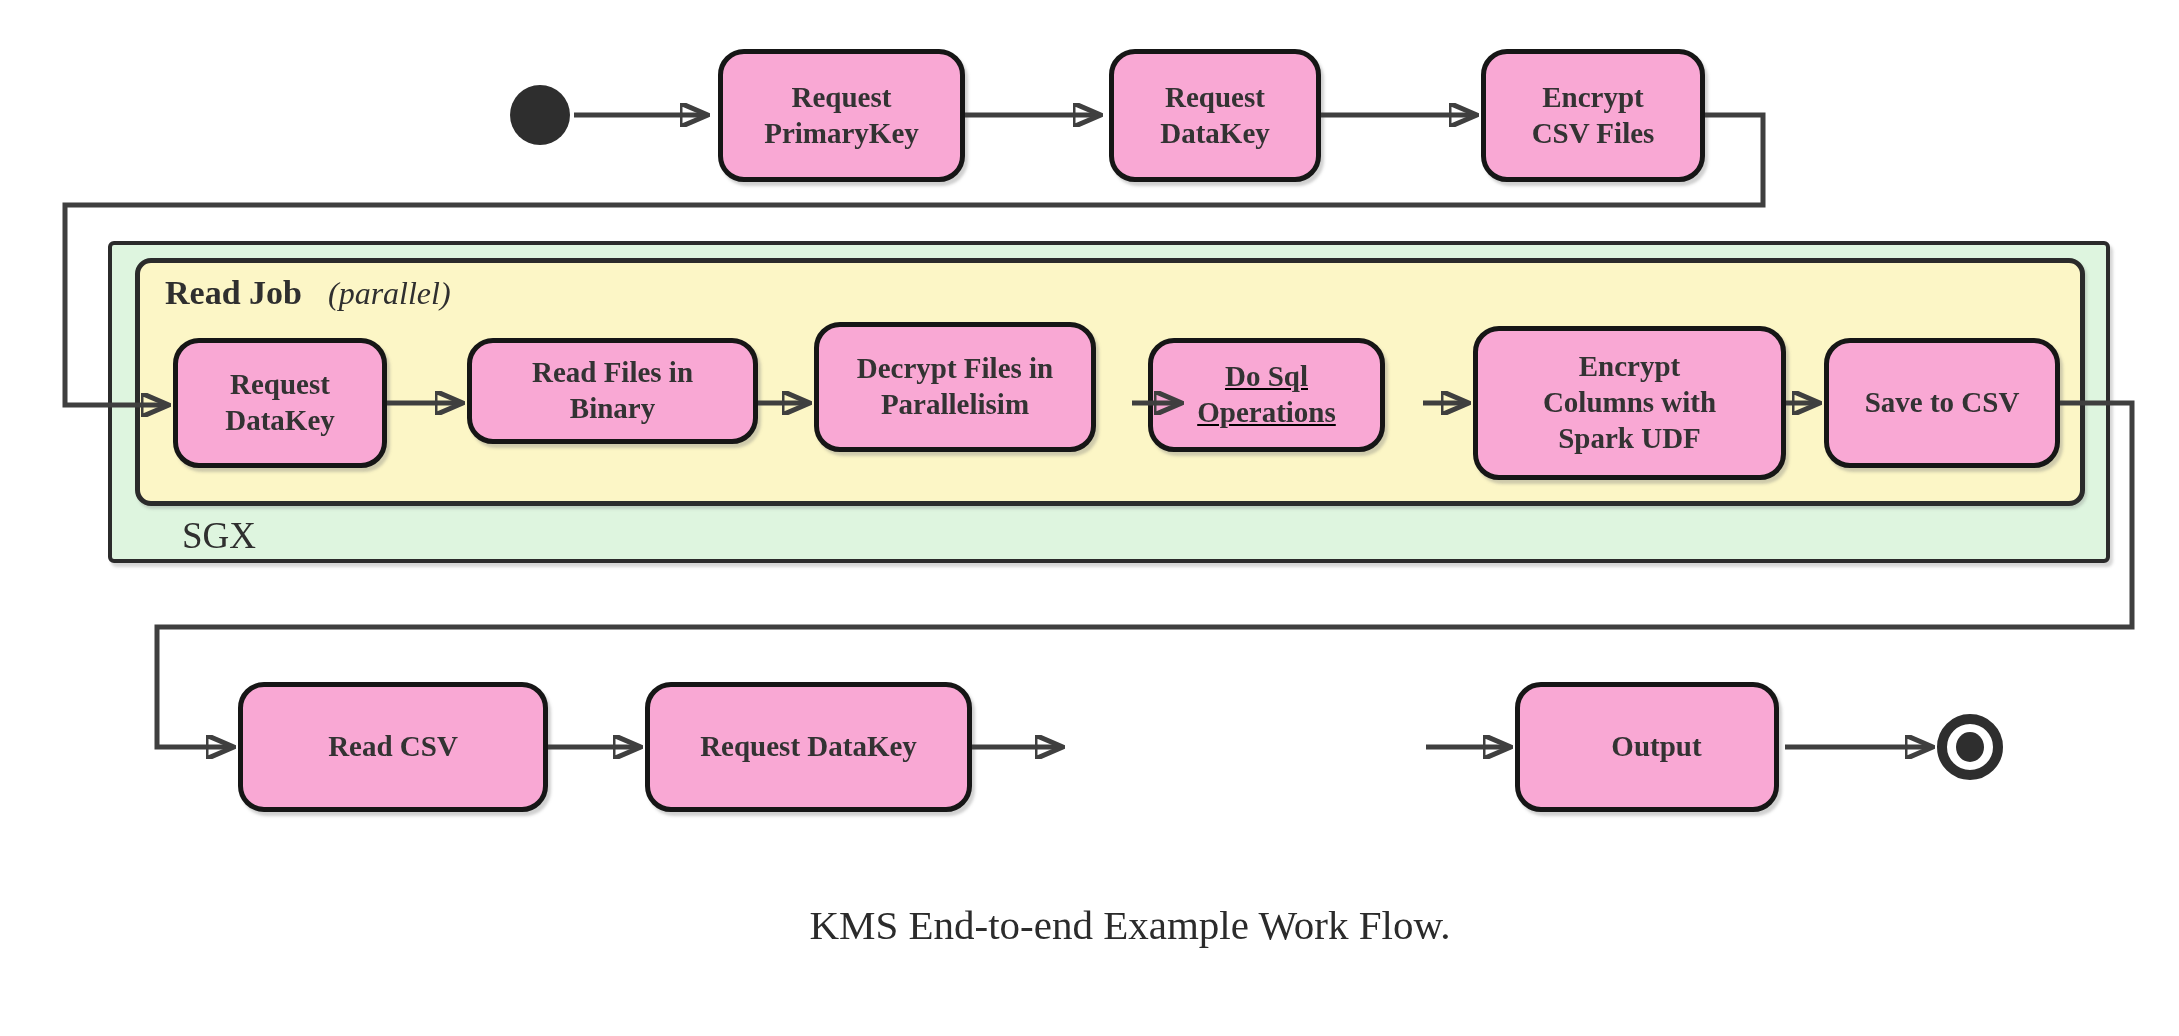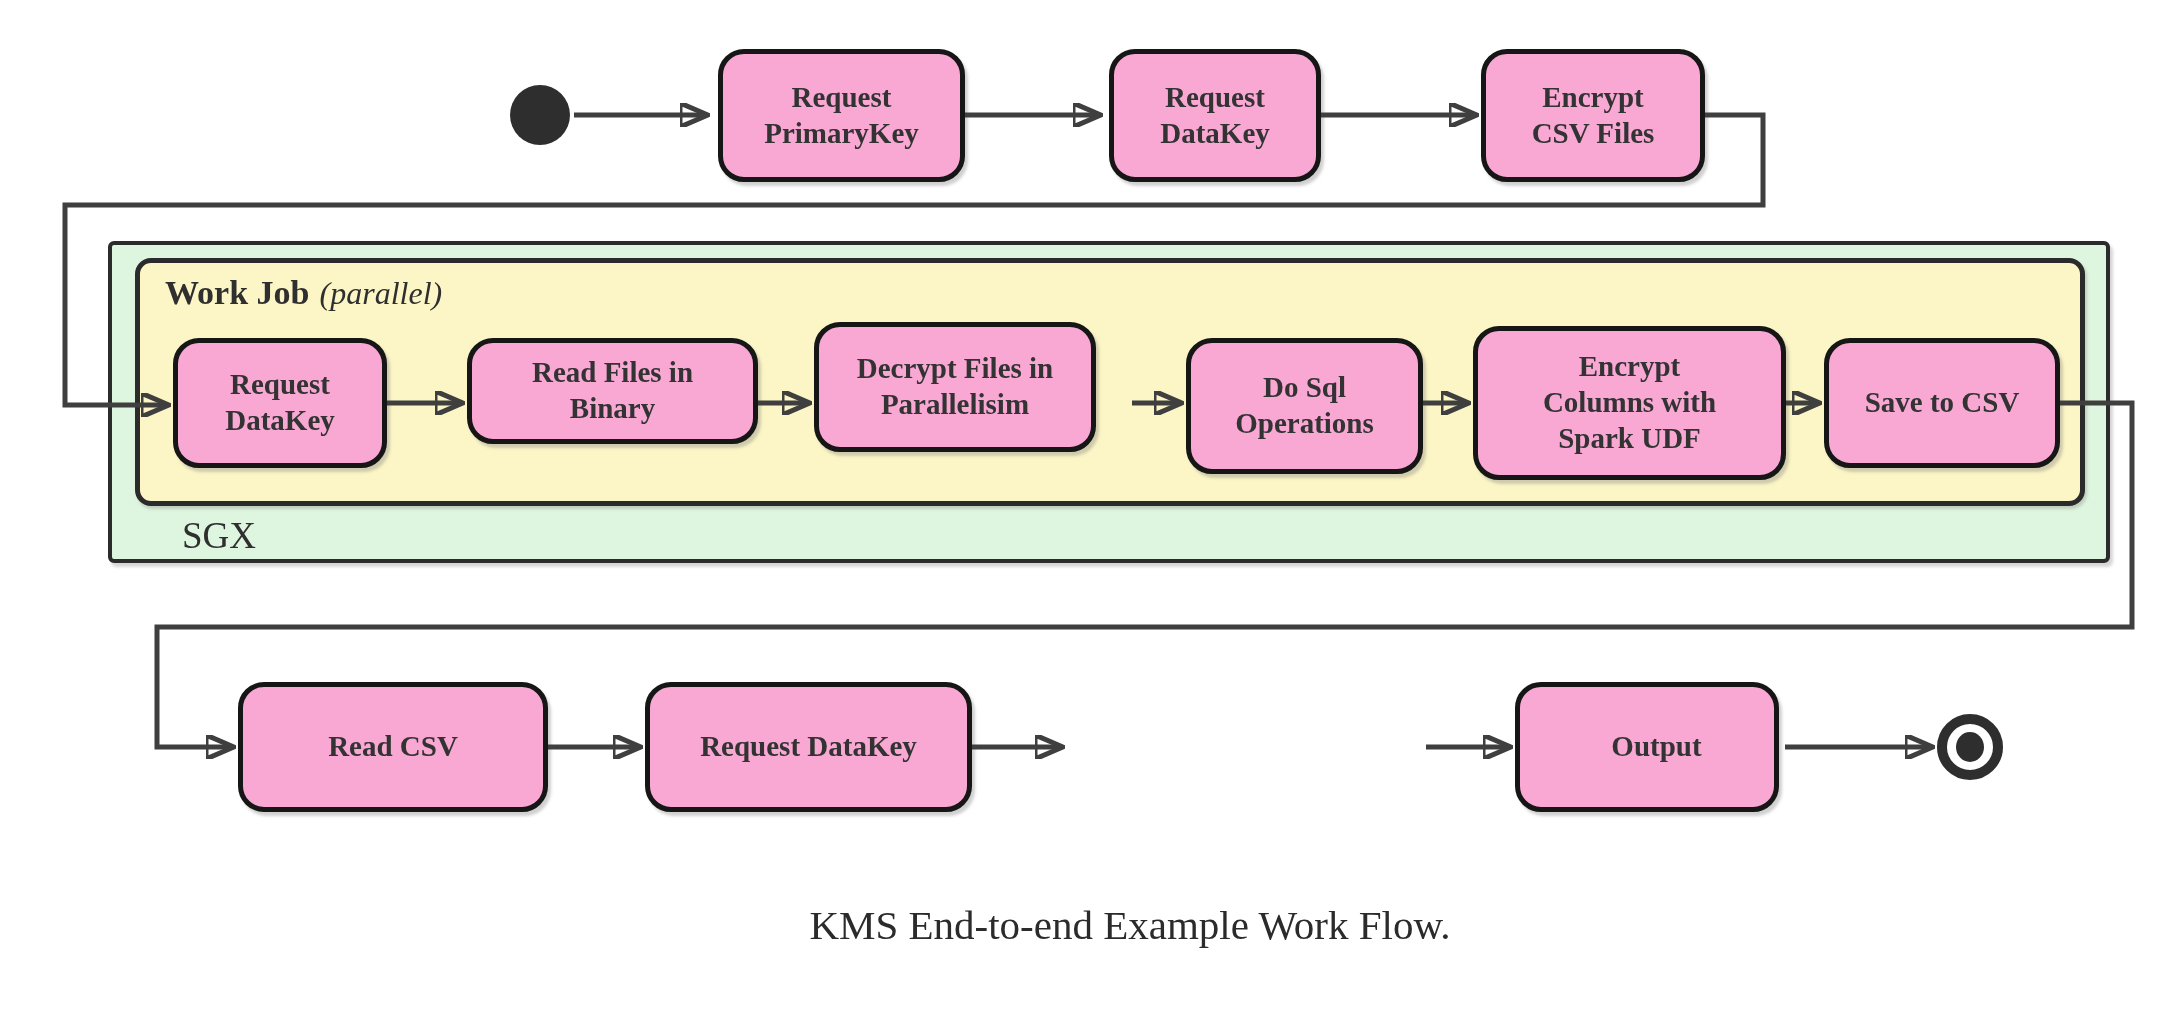--- a/index.html
+++ b/index.html
@@ -19,21 +19,21 @@
   .spark{
     position:absolute;left:135px;top:258px;width:1950px;height:248px;
     background:#fcf6c6;border:5px solid #2b2b2b;border-radius:16px;
     box-shadow:2px 3px 3px rgba(120,120,120,.30);box-sizing:border-box;z-index:2;
   }
   .spark-label{
     position:absolute;left:165px;top:274px;z-index:3;color:#2f2f2f;font-size:34px;
     white-space:nowrap;
   }
   .spark-label .t{font-weight:bold;}
-  .spark-label .q{font-style:italic;font-weight:normal;font-size:32px;margin-left:10px;}
+  .spark-label .q{font-style:italic;font-weight:normal;font-size:32px;margin-left:26px;}
   
   .node{
     position:absolute;background:#f9a8d4;border:5px solid #161616;border-radius:26px;
     display:flex;align-items:center;justify-content:center;text-align:center;
     box-shadow:3px 4px 3px rgba(120,120,120,.35);box-sizing:border-box;z-index:3;
   }
   .node span{
     font-weight:bold;font-size:29px;line-height:1.24;color:#333333;
     white-space:pre-line;padding:0 8px;
   }
@@ -60,21 +60,21 @@
 </head>
 <body>
 
 <div class="stage">
 
   <div class="sgx">
     <span class="sgx-label">SGX</span>
   </div>
   <div class="spark"></div>
   <div class="spark-label">
-    <span class="t">Work Job</span><span class="q">(parallel)</span>
+    <span class="t">Read Job</span><span class="q">(parallel)</span>
   </div>
 
   <div class="start-node"></div>
 
   <div class="node" style="left:718px;top:49px;width:247px;height:133px;">
     <span>Request
 PrimaryKey</span>
   </div>
   <div class="node" style="left:1109px;top:49px;width:212px;height:133px;">
     <span>Request
@@ -90,21 +90,21 @@
 DataKey</span>
   </div>
   <div class="node" style="left:467px;top:338px;width:291px;height:106px;">
     <span>Read Files in
 Binary</span>
   </div>
   <div class="node" style="left:814px;top:322px;width:282px;height:130px;">
     <span>Decrypt Files in
 Parallelisim</span>
   </div>
-  <div class="node" style="left:1186px;top:338px;width:237px;height:136px;">
+  <div class="node" style="left:1148px;top:338px;width:237px;height:114px;text-decoration:underline;">
     <span>Do Sql
 Operations</span>
   </div>
   <div class="node" style="left:1473px;top:326px;width:313px;height:154px;">
     <span>Encrypt
 Columns with
 Spark UDF</span>
   </div>
   <div class="node" style="left:1824px;top:338px;width:236px;height:130px;">
     <span>Save to CSV</span>

